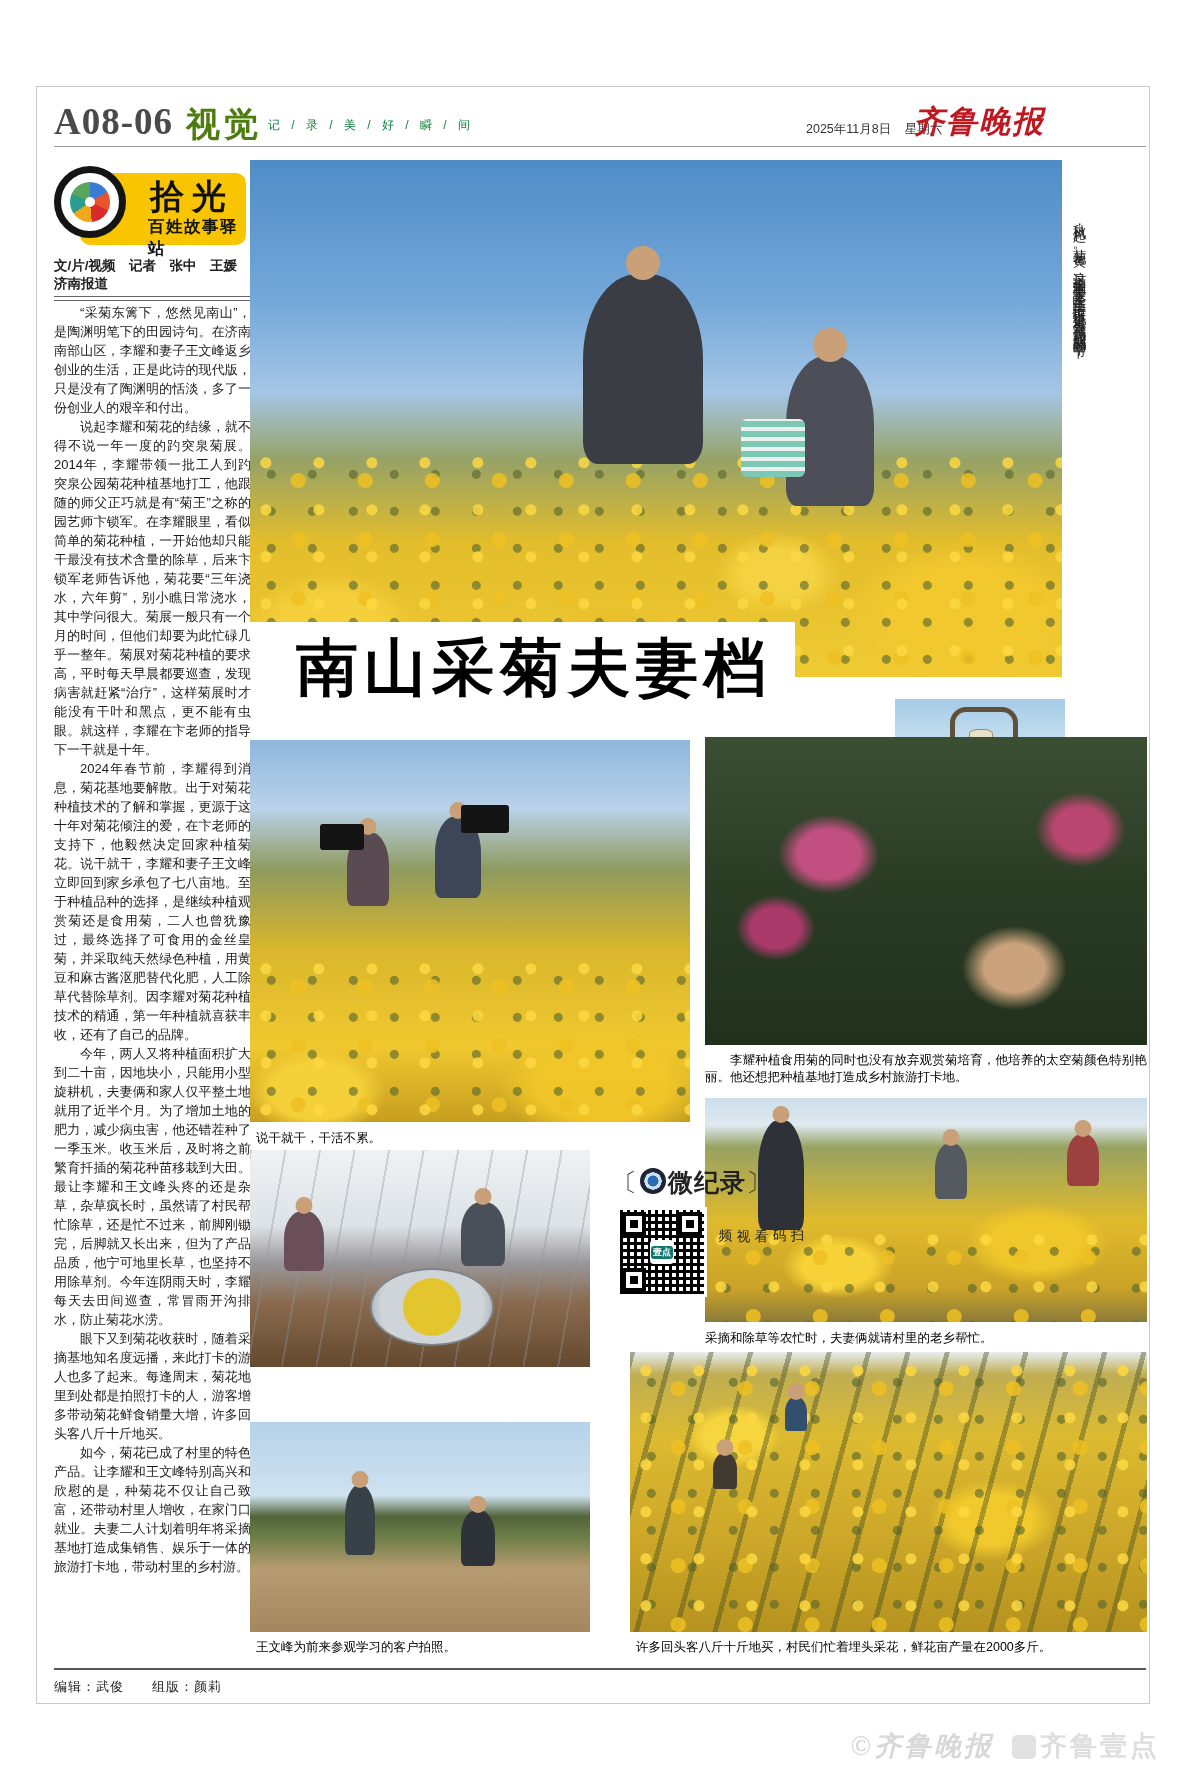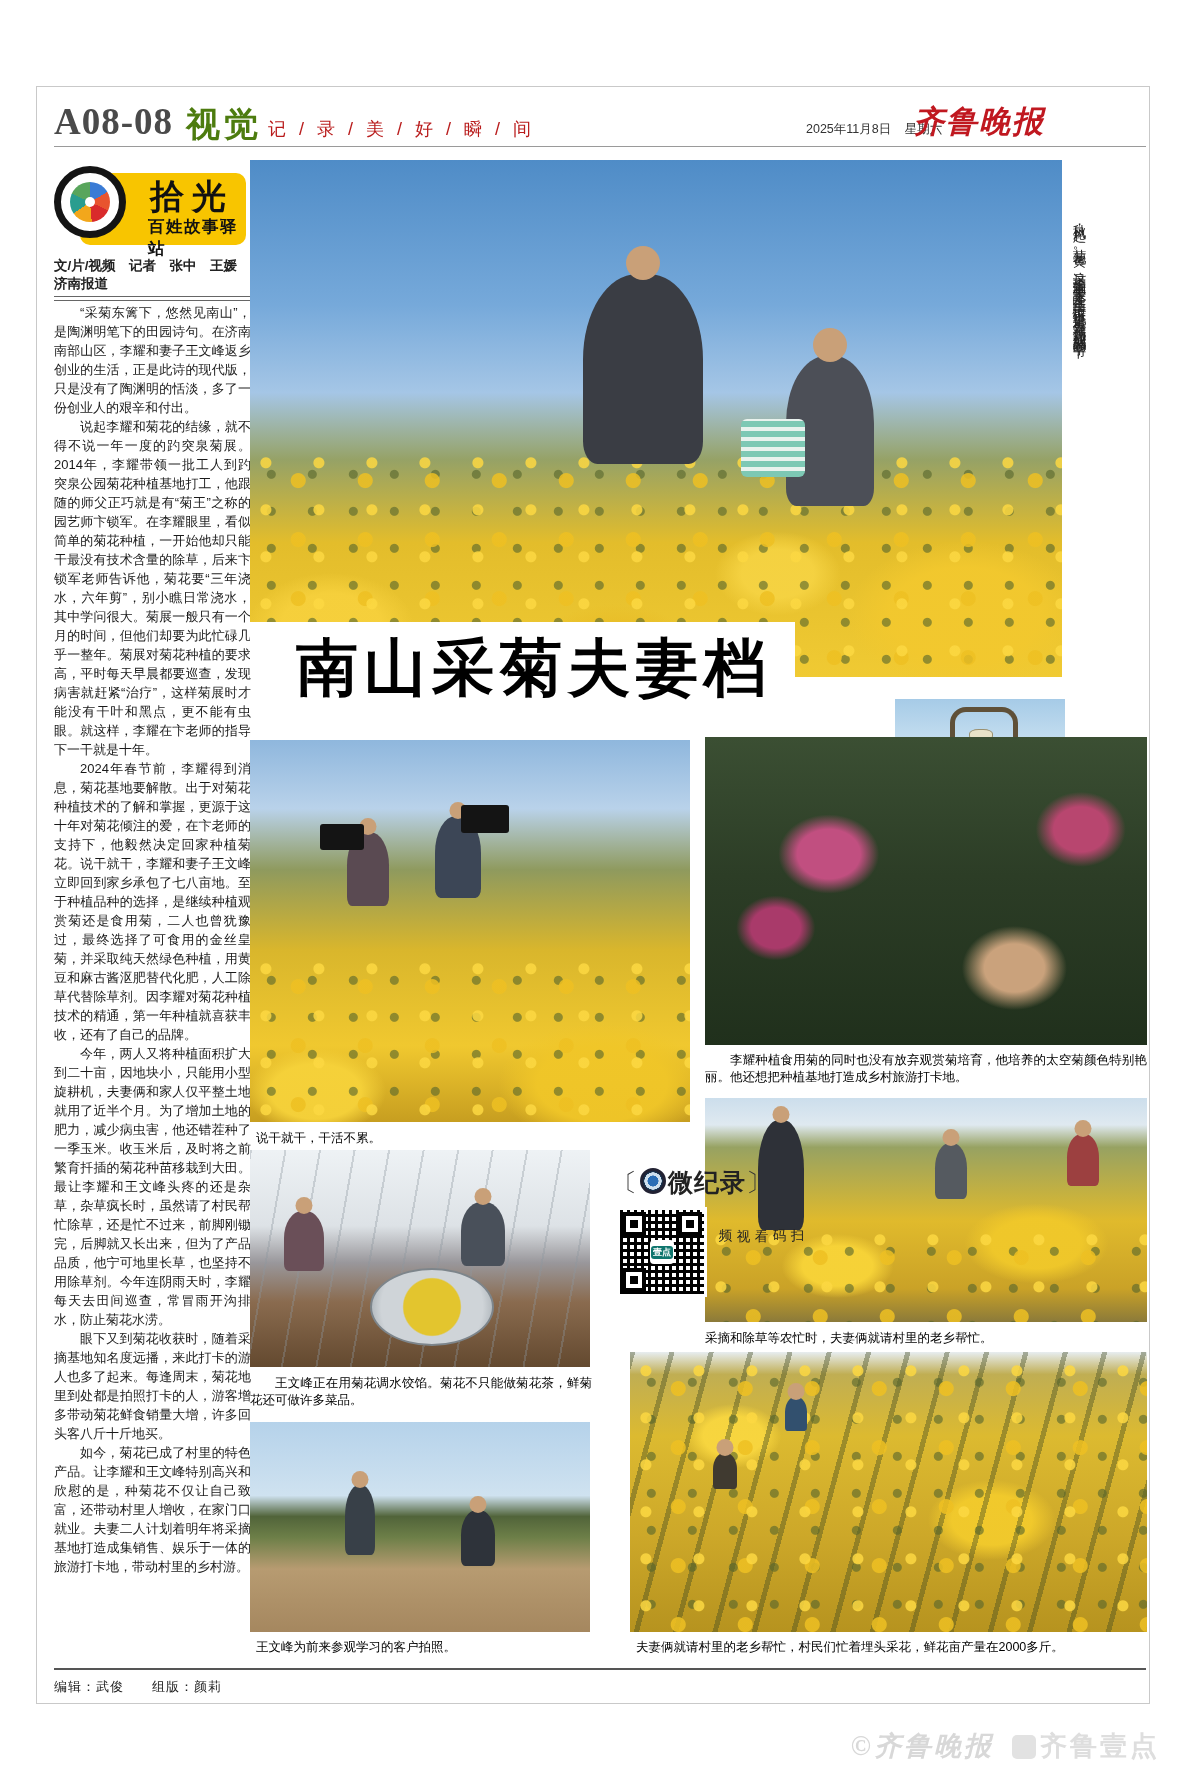--- a/index.html
+++ b/index.html
@@ -4,21 +4,21 @@
 <style>
   html,body{margin:0;padding:0;background:#ffffff;}
   .page{position:relative;width:1186px;height:1771px;background:#fff;overflow:hidden;
         font-family:"Liberation Sans",sans-serif;color:#1c1c1c;}
   .frame{position:absolute;left:36px;top:86px;width:1112px;height:1616px;border:1px solid #c9c9c9;}
 
   
   .pageno{position:absolute;left:54px;top:100px;font-family:"Liberation Serif",serif;
           font-size:37px;font-weight:bold;color:#4a4a4a;letter-spacing:1px;}
   .section{position:absolute;left:186px;top:102px;font-size:34px;font-weight:900;color:#4d7c0f;letter-spacing:4px;}
-  .tagline{position:absolute;left:268px;top:117px;font-size:18px;color:#b91c1c;letter-spacing:4px;}
+  .tagline{position:absolute;left:268px;top:117px;font-size:12px;color:#15803d;letter-spacing:4px;}
   .dateline{position:absolute;left:806px;top:121px;font-size:12.5px;color:#333;}
   .masthead{position:absolute;left:913px;top:101px;font-size:31px;font-weight:900;
             font-family:"Liberation Serif",serif;font-style:italic;letter-spacing:2px;}
   .hrule{position:absolute;left:54px;top:146px;width:1092px;height:1px;background:#9a9a9a;}
 
   
   .logo-box{position:absolute;left:54px;top:166px;width:192px;height:86px;}
   .logo-yellow{position:absolute;left:26px;top:7px;width:166px;height:72px;border-radius:10px;}
   .lens{position:absolute;left:0;top:0;width:72px;height:72px;border-radius:50%;
         border:7px solid #141414;background:#fff;box-sizing:border-box;z-index:2;}
@@ -142,21 +142,21 @@
   .wm .ic{display:inline-block;width:24px;height:24px;background:#e2e2e2;border-radius:5px;
           margin:0 4px 0 18px;vertical-align:-4px;}
   .wm .app{font-style:normal;font-family:"Liberation Sans",sans-serif;font-weight:900;color:#dedede;}
 </style>
 </head>
 <body>
 
 <div class="page">
   <div class="frame"></div>
 
-  <div class="pageno">A08-08</div>
+  <div class="pageno">A08-06</div>
   <div class="section">视觉</div>
   <div class="tagline">记 / 录 / 美 / 好 / 瞬 / 间</div>
   <div class="dateline">
     <span>2025年11月8日</span>
     <span style="margin-left:10px;">星期六</span>
   </div>
   <div class="masthead" style="color:#c01820;">齐鲁晚报</div>
   <div class="hrule"></div>
 
   <div class="logo-box">
@@ -234,34 +234,33 @@
       </div>
     </div>
     <div class="vhint">扫码看视频</div>
   </div>
 
   <div class="ph ph-dumpling">
     <div class="fig" style="left:10%;top:28%;width:40px;height:60px;background:#6a4f58;"></div>
     <div class="fig" style="left:62%;top:24%;width:44px;height:64px;background:#49505a;"></div>
     <div class="bowl"></div>
   </div>
-  <div class="cap cap-j" style="left:250px;top:1375px;width:342px;">王文峰正在用菊花调水饺馅。菊花不只能做菊花茶，鲜菊花还可做许多菜品。</div>
 
   <div class="ph ph-visitors">
     <div class="fig" style="left:28%;top:30%;width:30px;height:70px;background:#384048;"></div>
     <div class="fig" style="left:62%;top:42%;width:34px;height:56px;background:#2e333a;"></div>
   </div>
   <div class="cap" style="left:256px;top:1639px;width:336px;">王文峰为前来参观学习的客户拍照。</div>
 
   <div class="ph ph-harvest">
     <div class="dots"></div>
     <div class="fig" style="left:30%;top:16%;width:22px;height:34px;background:#32506e;"></div>
     <div class="fig" style="left:16%;top:36%;width:24px;height:36px;background:#403a30;"></div>
   </div>
-  <div class="cap" style="left:636px;top:1639px;width:511px;">夫妻俩就请村里的老乡帮忙，村民们忙着埋头采花，鲜花亩产量在2000多斤。</div>
+  <div class="cap" style="left:636px;top:1639px;width:511px;">许多回头客八斤十斤地买，村民们忙着埋头采花，鲜花亩产量在2000多斤。</div>
 
   <div class="foot-rule"></div>
   <div class="credits">编辑：武俊　　组版：颜莉</div>
 
   <div class="wm">
     <span>©</span><span>齐鲁晚报</span><span class="ic"></span><span class="app">齐鲁壹点</span>
   </div>
 </div>
 
 </body></html>

